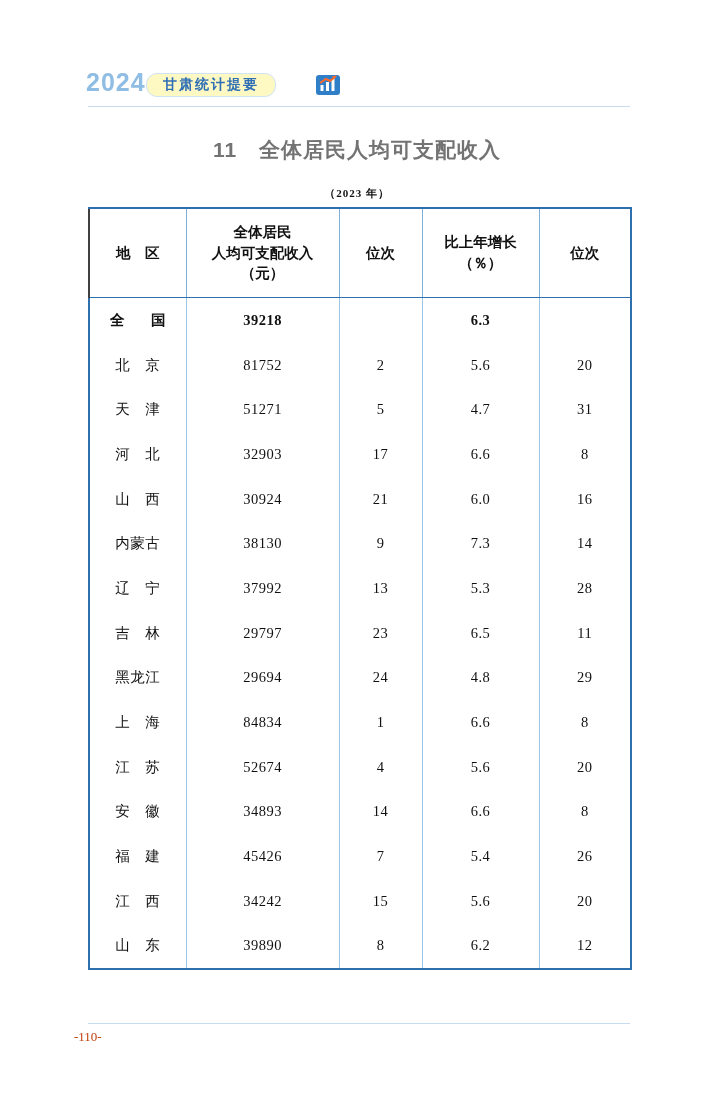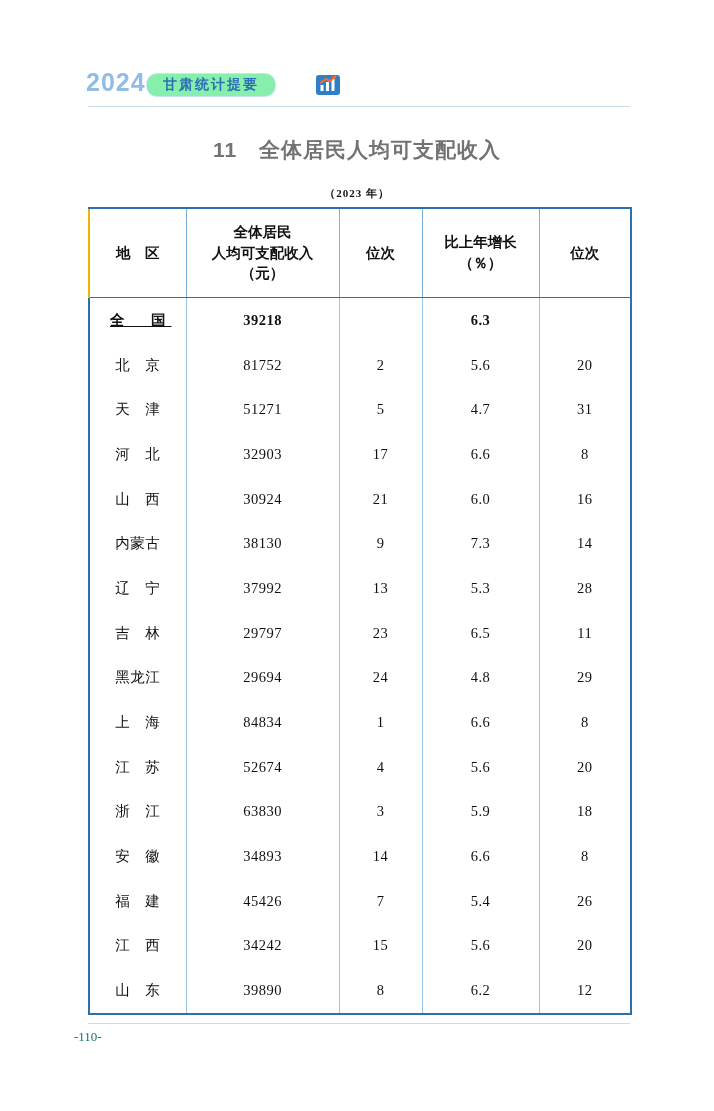--- a/index.html
+++ b/index.html
@@ -48,21 +48,21 @@
     letter-spacing: 1px;
     color: #8fbde4;
   }
   .badge {
     position: absolute;
     left: 146px;
     top: 11px;
     height: 22px;
     padding: 0 16px;
     border-radius: 11px;
-    background: #86efac;
+    background: #fef9c3;
     border: 1px solid #cfe3f4;
     display: flex;
     align-items: center;
     justify-content: flex-end;
   }
   .badge span {
     font-family: "Liberation Sans", sans-serif;
     font-weight: bold;
     font-size: 14px;
     letter-spacing: 2px;
@@ -128,21 +128,21 @@
     height: 88px;
     vertical-align: middle;
     text-align: center;
     font-family: "Liberation Sans", sans-serif;
     font-weight: bold;
     font-size: 14.5px;
     color: #111;
     line-height: 1.42;
     padding: 0 2px;
   }
-  table.stat thead th.first { border-left: 2px solid #eab308; }
+  table.stat thead th.first { border-left: 2px solid #404040; }
   table.stat thead th.last { border-right: 2px solid #2e6fad; }
 
   table.stat tbody td {
     height: 44.7px;
     text-align: center;
     vertical-align: middle;
     font-size: 14.5px;
     font-family: "Liberation Serif", serif;
     color: #111;
     border-left: 1px solid #9cc4e4;
@@ -157,39 +157,39 @@
 
   td.region {
     font-family: "Liberation Sans", sans-serif;
     font-size: 14.5px;
     letter-spacing: 0.5px;
   }
   tr.national td {
     font-family: "Liberation Sans", sans-serif;
     font-weight: bold;
   }
-  tr.national td.region { letter-spacing: 6px; text-indent: 6px; text-decoration: underline; }
+  tr.national td.region { letter-spacing: 6px; text-indent: 6px; }
   .num { font-family: "Liberation Serif", serif; letter-spacing: 0.5px; }
 
   
   .footer-rule {
     position: absolute;
     left: 88px;
     top: 1023px;
     width: 542px;
     height: 1px;
     background: #c9dcef;
   }
   .page-num {
     position: absolute;
     left: 74px;
     top: 1029px;
     font-family: "Liberation Serif", serif;
     font-size: 13px;
-    color: #0f766e;
+    color: #c2410c;
   }
 </style>
 </head>
 <body>
 
 <div class="page">
 
   <div class="header">
     <div class="year">2024</div>
     <div class="badge">
@@ -314,27 +314,20 @@
             <td class="num edge-r">8</td>
           </tr>
           <tr>
             <td class="region edge-l">江　苏</td>
             <td class="num">52674</td>
             <td class="num">4</td>
             <td class="num">5.6</td>
             <td class="num edge-r">20</td>
           </tr>
           <tr>
-            <td class="region edge-l">浙　江</td>
-            <td class="num">63830</td>
-            <td class="num">3</td>
-            <td class="num">5.9</td>
-            <td class="num edge-r">18</td>
-          </tr>
-          <tr>
             <td class="region edge-l">安　徽</td>
             <td class="num">34893</td>
             <td class="num">14</td>
             <td class="num">6.6</td>
             <td class="num edge-r">8</td>
           </tr>
           <tr>
             <td class="region edge-l">福　建</td>
             <td class="num">45426</td>
             <td class="num">7</td>

